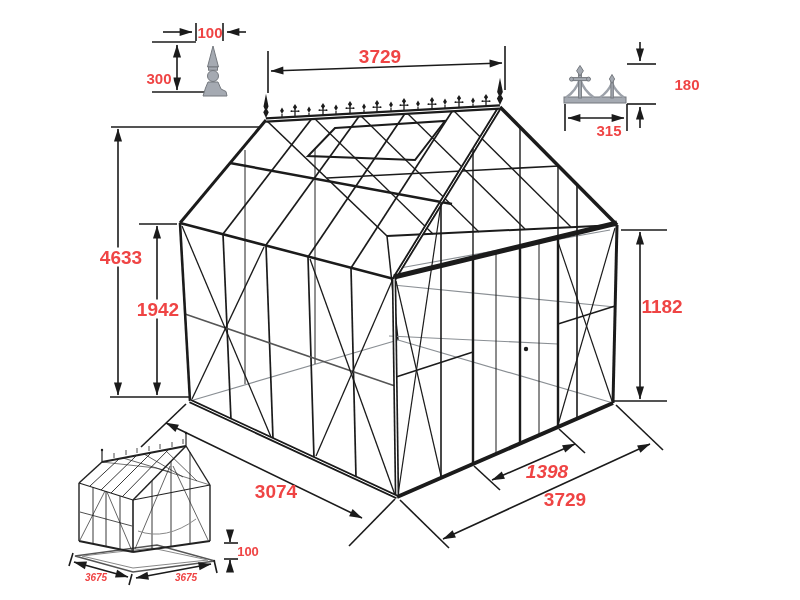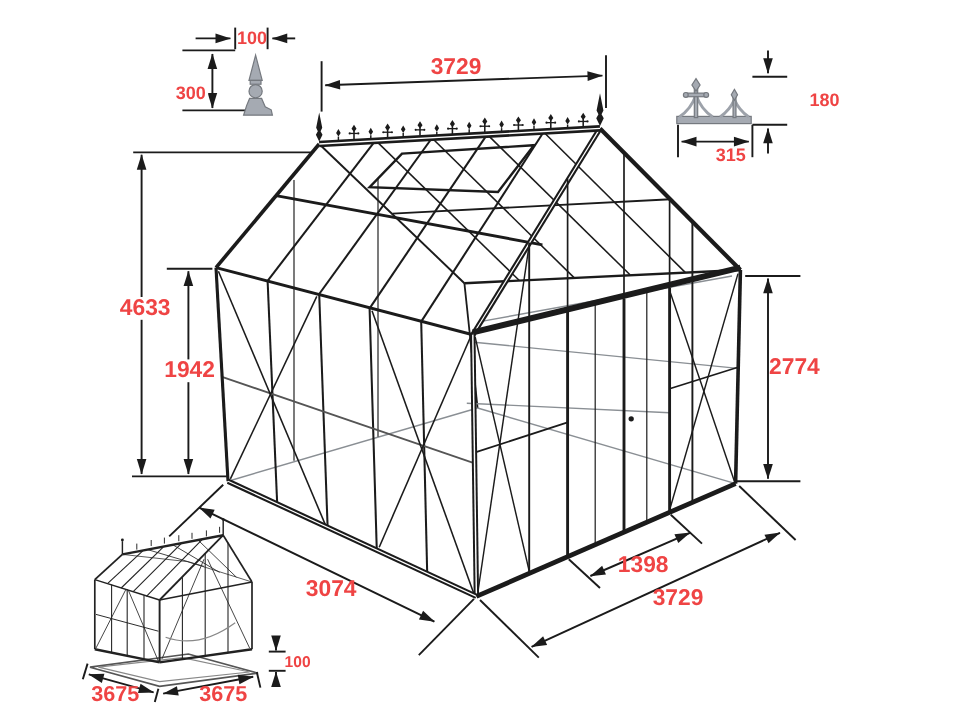--- a/index.html
+++ b/index.html
@@ -2,21 +2,21 @@
 <html><head>
 <meta charset="utf-8">
 <style>
   html,body{margin:0;padding:0;background:#fff;}
   #stage{position:relative;width:800px;height:600px;background:#fff;overflow:hidden;
          font-family:"Liberation Sans", sans-serif;}
   #stage svg{position:absolute;left:0;top:0;}
   .lbl{position:absolute;transform:translate(-50%,-50%);color:#ef4444;
        font:bold 19px/1 "Liberation Sans", sans-serif;letter-spacing:0;white-space:nowrap;}
   .sm{font-size:15px;}
-  .xs{font-size:18px;}
+  .xs{font-size:10px;font-style:italic;}
   .xxs{font-size:13px;}
   .wbg{background:#fff;padding:0 2px;}
   
   .k{stroke:#1b1b1b;fill:none;}
   .g2{stroke:#222;fill:none;}
   .gray{stroke:#8a8f94;fill:none;}
   .dgray{stroke:#555;fill:none;}
   .dim{stroke:#1b1b1b;stroke-width:1.6;fill:none;}
   .white{stroke:#ffffff;fill:none;}
   .fillk{fill:#1b1b1b;stroke:none;}
@@ -306,24 +306,24 @@
     <g>
       <line class="dim" stroke-width="1.1" x1="214" y1="560" x2="217" y2="573"></line>
       <line class="dim" x1="136" y1="578" x2="211" y2="564" marker-start="url(#arw)" marker-end="url(#arw)"></line>
     </g>
   </g>
 </svg>
 
 <div class="lbl" style="left:380px;top:56px;">3729</div>
 <div class="lbl wbg" style="left:121px;top:257px;">4633</div>
 <div class="lbl wbg" style="left:158px;top:309px;">1942</div>
-<div class="lbl" style="left:662px;top:306px;">2774</div>
+<div class="lbl" style="left:662px;top:306px;">1182</div>
 <div class="lbl" style="left:276px;top:491px;">3074</div>
 <div class="lbl" style="left:565px;top:499px;">3729</div>
-<div class="lbl" style="left:536px;top:471px;">1398</div>
+<div class="lbl" style="left:547px;top:471px;font-style:italic;">1398</div>
 
 <div class="lbl sm" style="left:210px;top:32px;">100</div>
 <div class="lbl sm wbg" style="left:159px;top:68px;margin-top:10px;">300</div>
 <div class="lbl sm" style="left:643px;top:84px;margin-left:44px;">180</div>
 <div class="lbl sm" style="left:609px;top:130px;">315</div>
 
 <div class="lbl xs" style="left:96px;top:578px;">3675</div>
 <div class="lbl xs" style="left:186px;top:578px;">3675</div>
 <div class="lbl xxs" style="left:248px;top:551px;">100</div>
 

